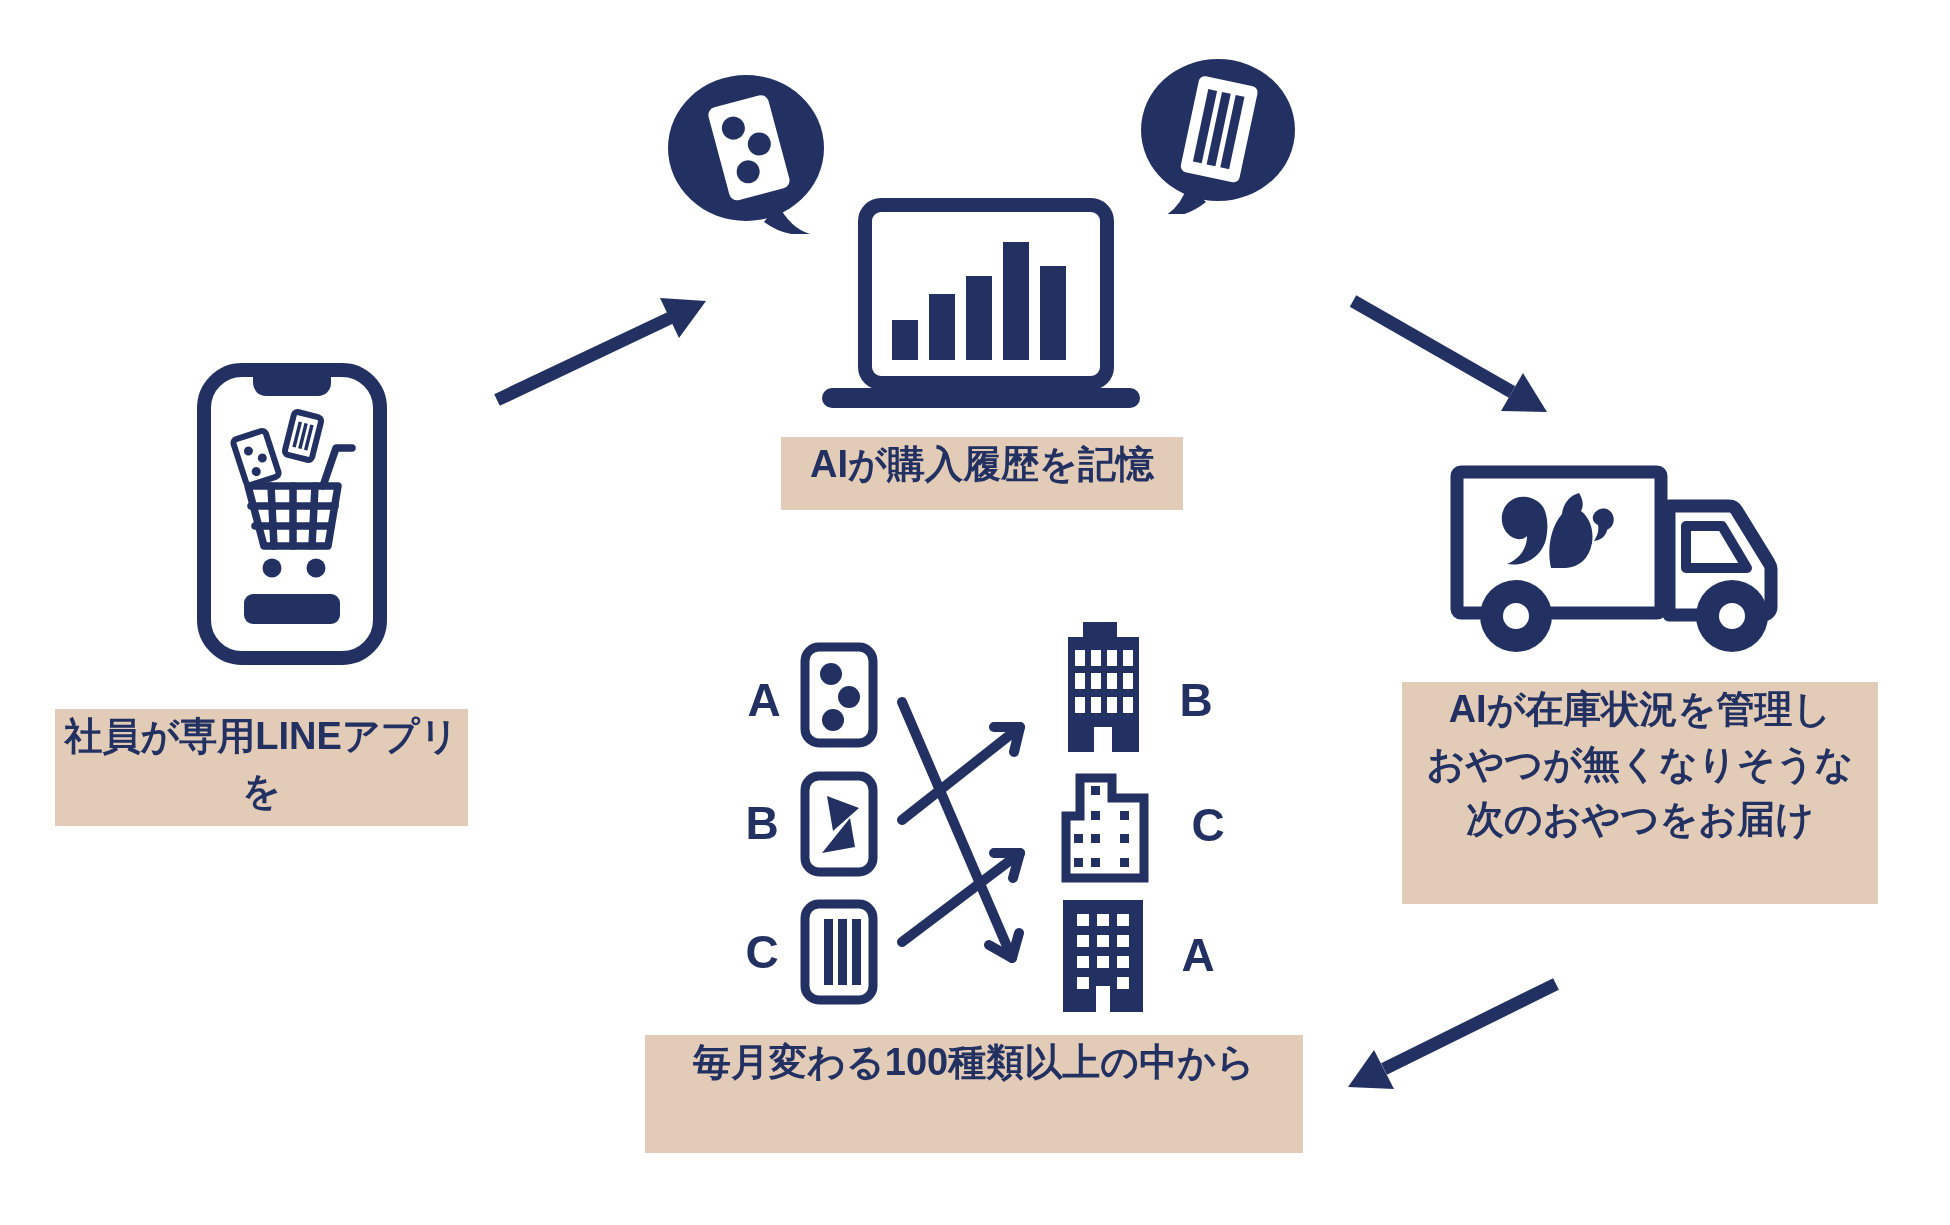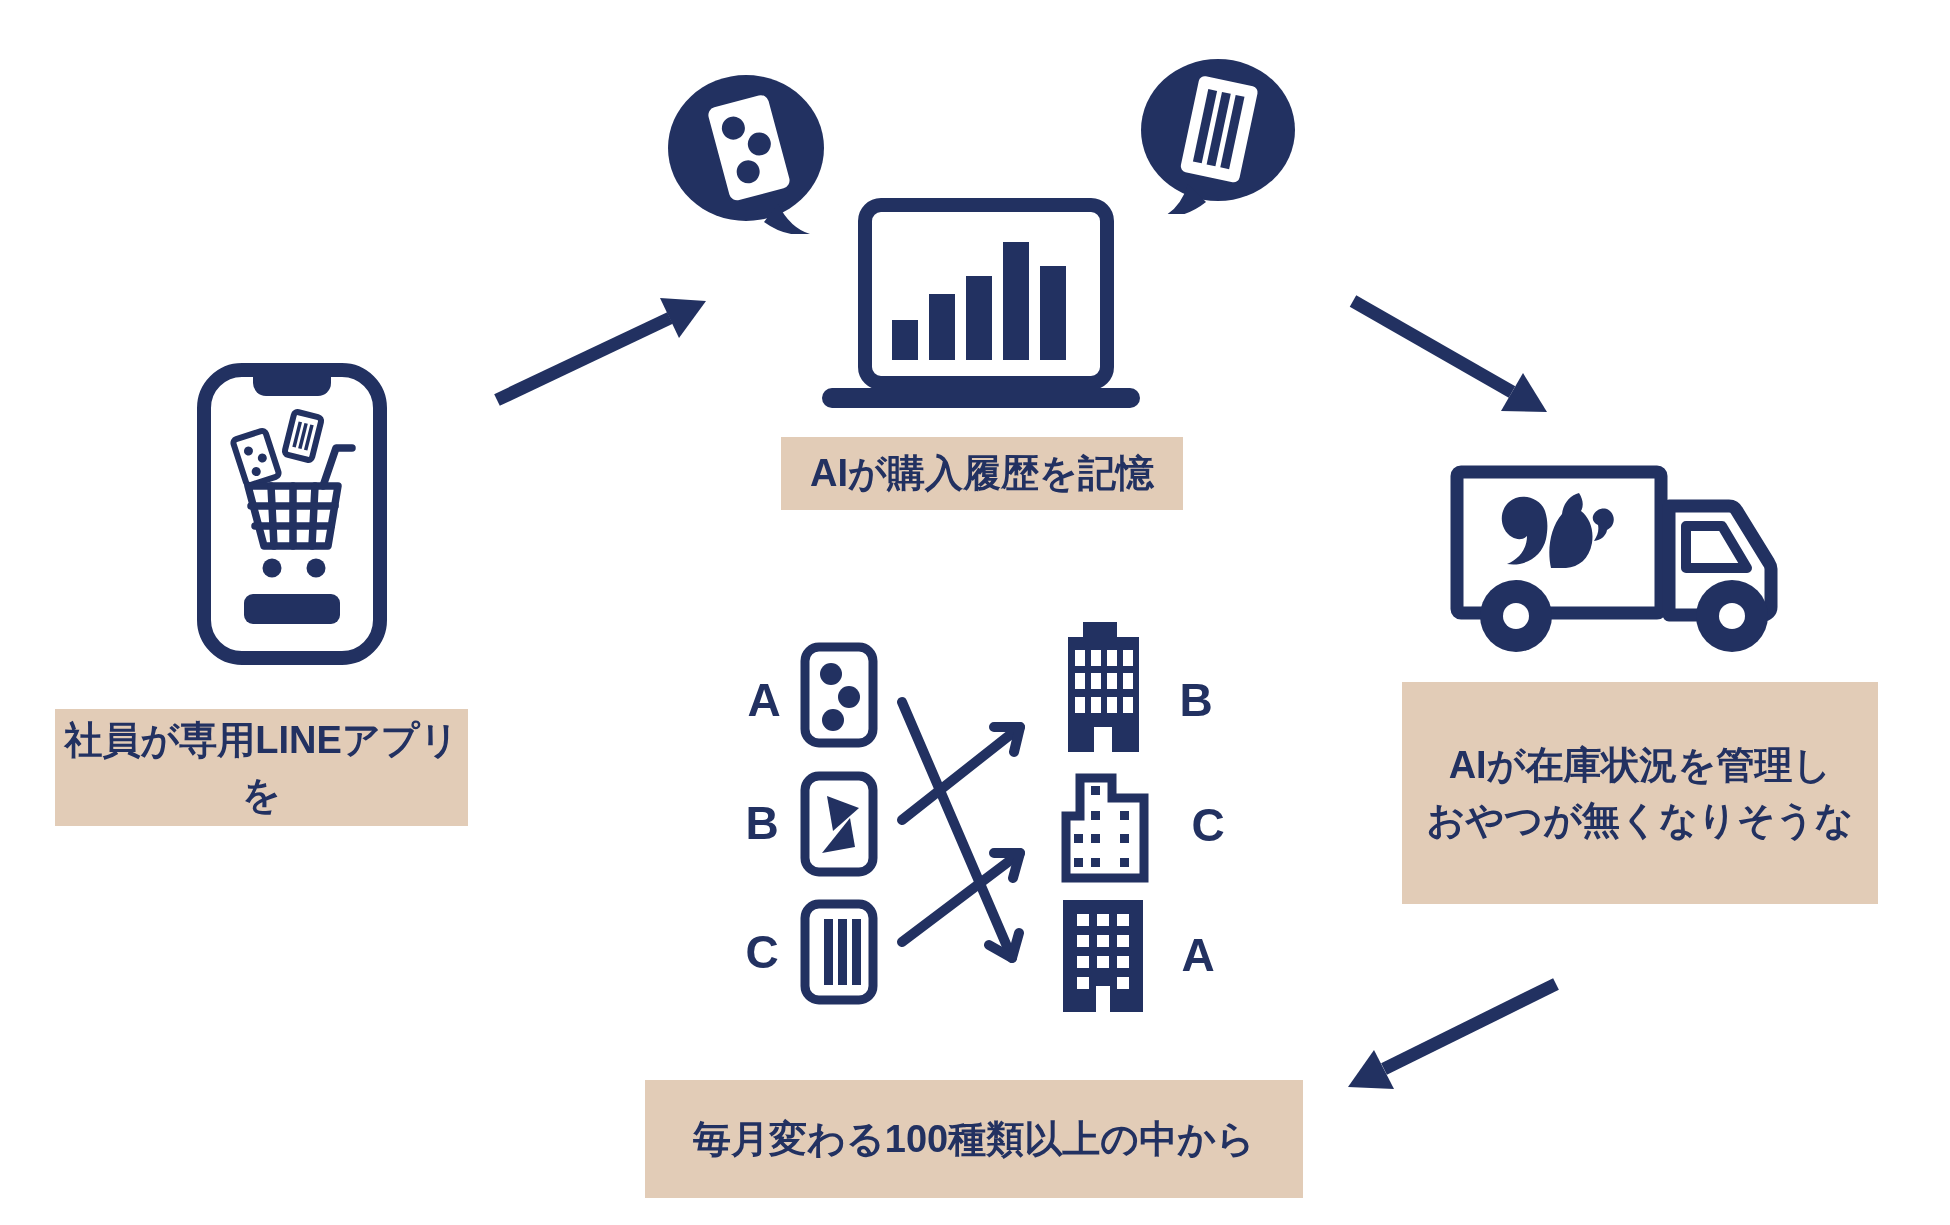--- a/index.html
+++ b/index.html
@@ -5,21 +5,21 @@
   :root{ --navy:#223161; --beige:#e2ccb7; }
   html,body{ margin:0; padding:0; background:#ffffff; }
   .stage{
     position:relative; width:1950px; height:1225px; background:#ffffff;
     font-family:"Liberation Sans","DejaVu Sans",sans-serif; overflow:hidden;
   }
   .abs{ position:absolute; }
   .caption{
     position:absolute; background:var(--beige); color:var(--navy);
     font-weight:bold; text-align:center;
-    display:flex; flex-direction:column; justify-content:center;
+    display:flex; flex-direction:column; justify-content:flex-start;
     font-size:38px; line-height:55px;
   }
   .match-letter{
     position:absolute; width:44px; text-align:center;
     color:var(--navy); font-size:46px; font-weight:600; line-height:46px;
   }
   svg{ display:block; }
 </style>
 </head>
 <body>
@@ -222,19 +222,20 @@
     <div>社員が専用LINEアプリを</div>
   </div>
 
   <div class="caption" style="left:781px;top:437px;width:402px;height:73px">
     <div>AIが購入履歴を記憶</div>
   </div>
 
   <div class="caption" style="left:1402px;top:682px;width:476px;height:222px">
     <div>AIが在庫状況を管理し</div>
     <div>おやつが無くなりそうな</div>
-  </div>
-
-  <div class="caption" style="left:645px;top:1080px;width:658px;height:118px">
+    <div>次のおやつをお届け</div>
+  </div>
+
+  <div class="caption" style="left:645px;top:1035px;width:658px;height:118px">
     <div>毎月変わる100種類以上の中から</div>
   </div>
 
 </div>
 
 </body></html>

